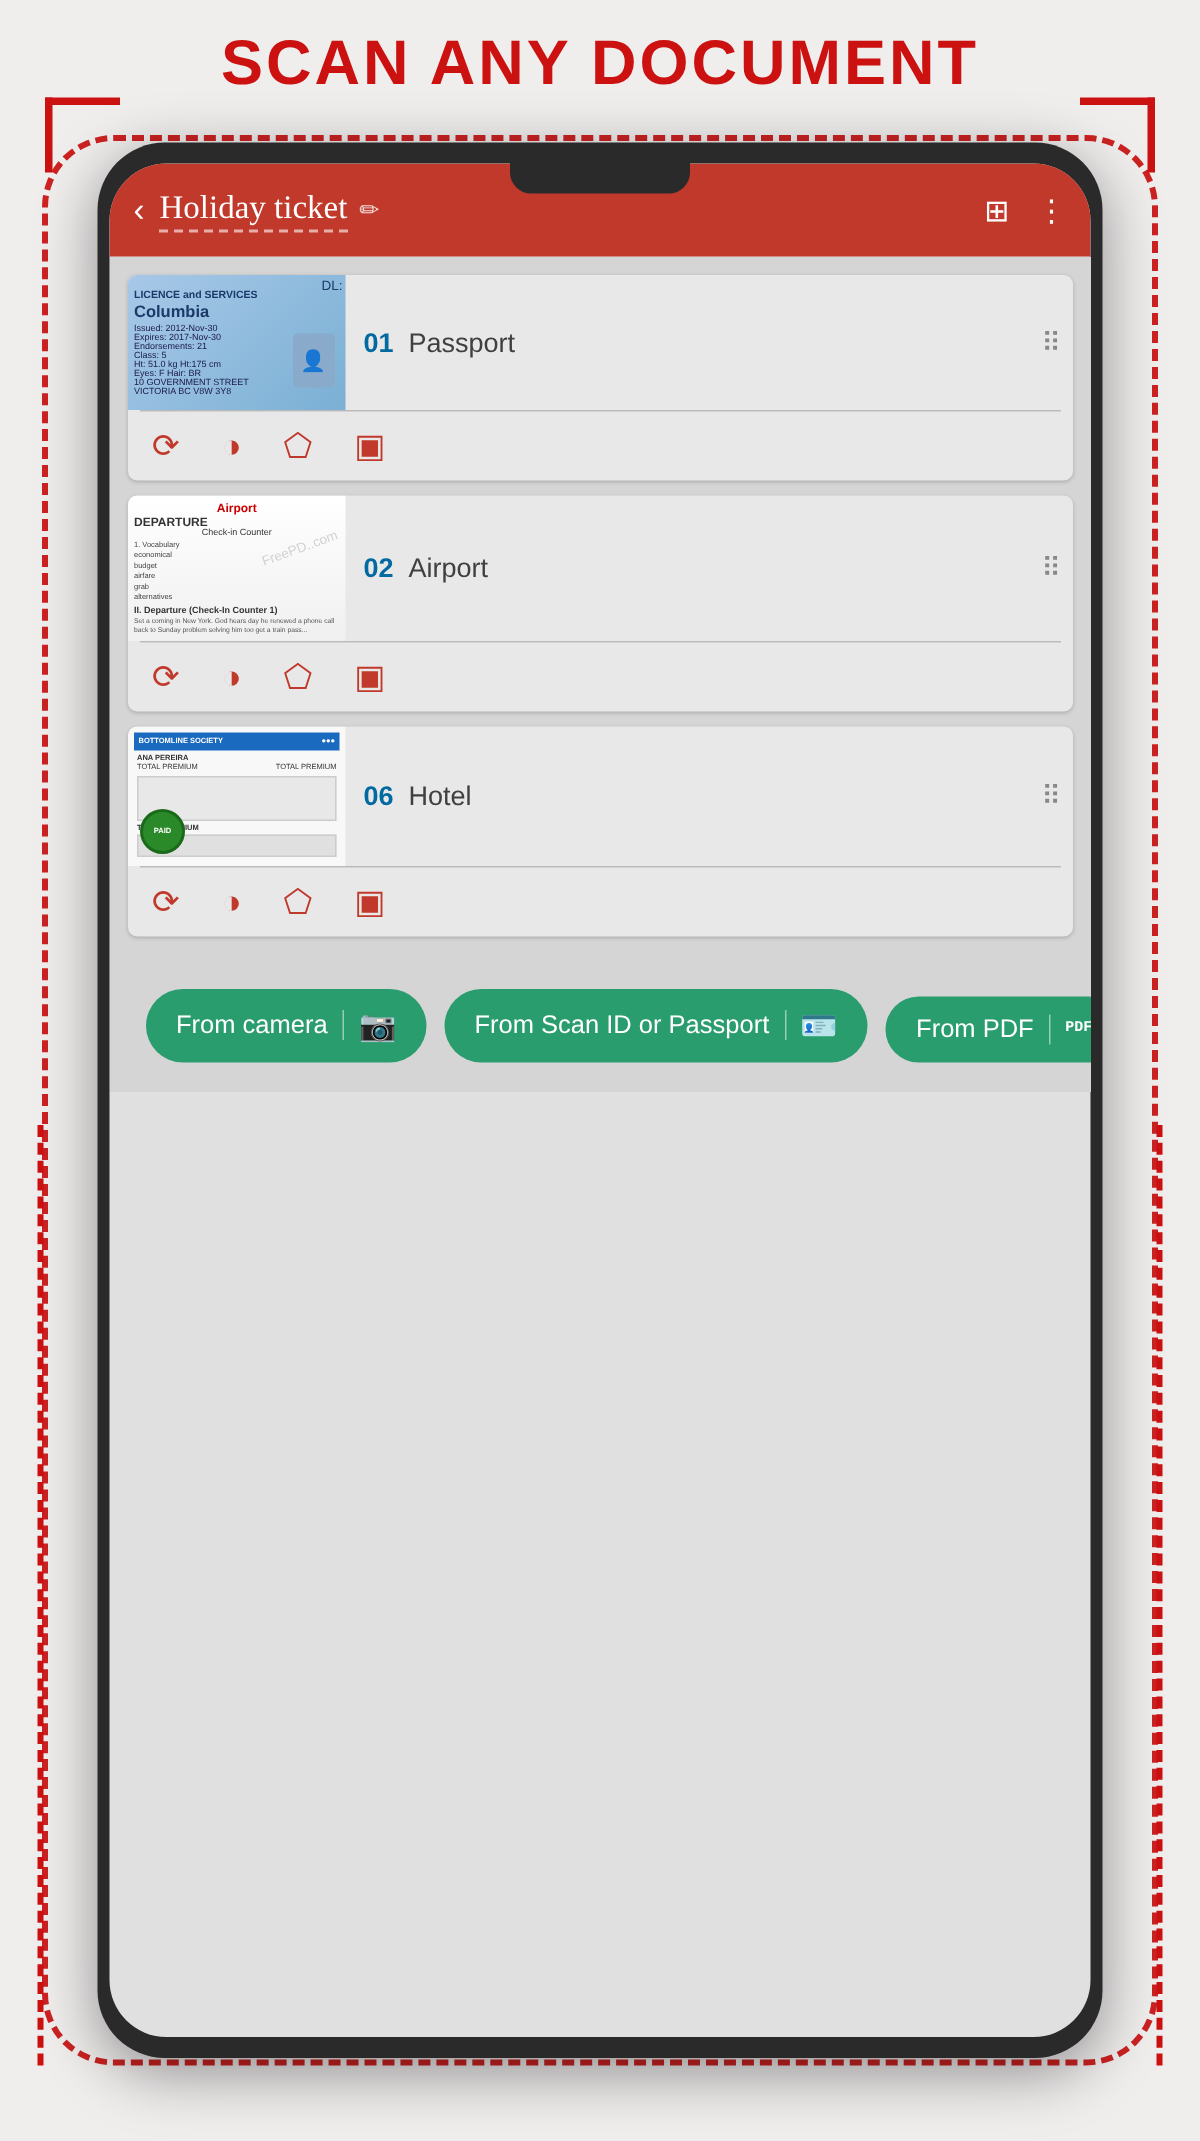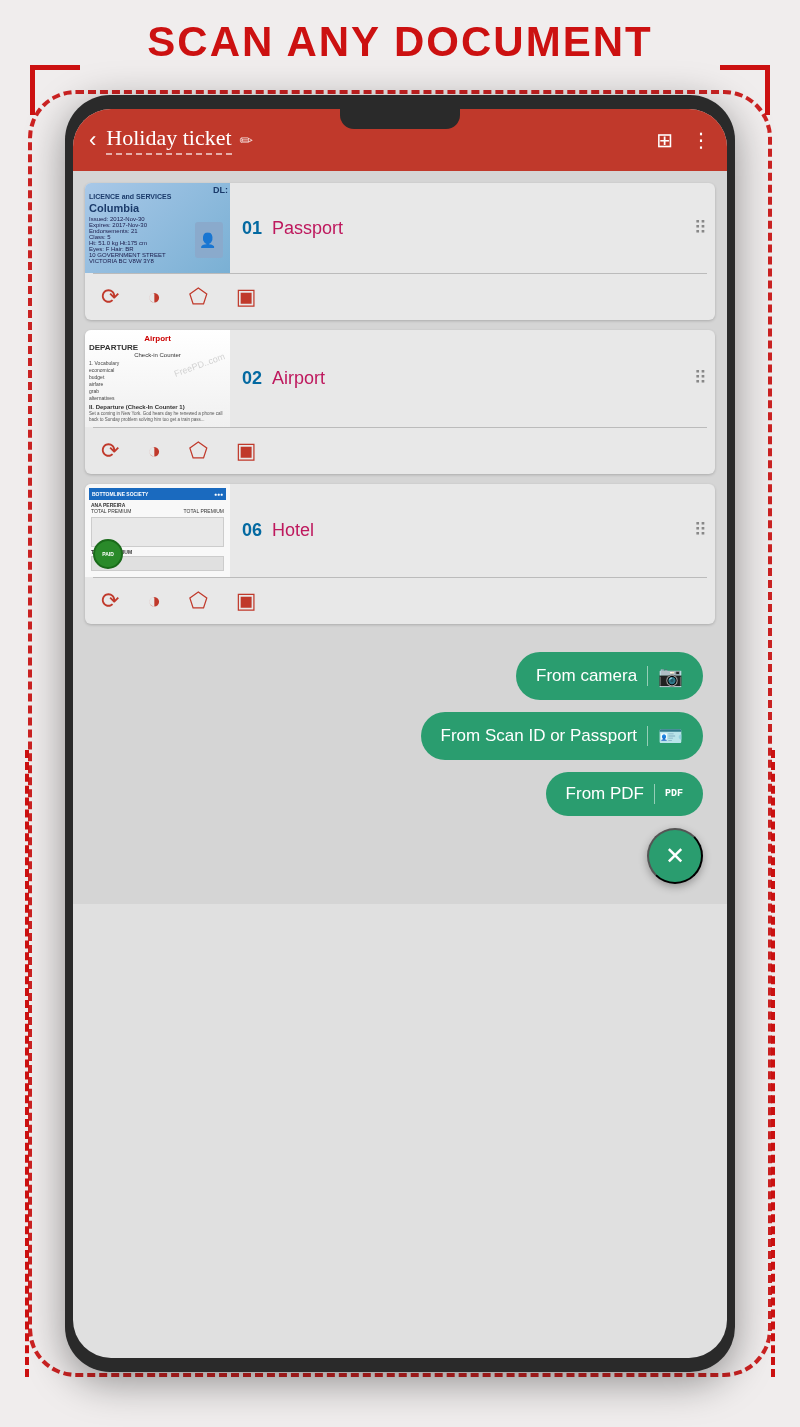--- a/index.html
+++ b/index.html
@@ -192,21 +192,21 @@
       padding: 10px 12px;
       font-size: 18px;
       color: #333;
       gap: 10px;
     }
     .doc-number {
       font-weight: bold;
       color: #0369a1;
     }
     .doc-name {
-      color: #be185d;
+      color: #404040;
     }
     .doc-drag {
       padding: 10px 8px;
       display: flex;
       align-items: center;
       color: #888;
       font-size: 18px;
     }
     .doc-divider {
       height: 1px;
@@ -246,21 +246,21 @@
       background: #f8f8f8;
       padding: 4px;
       font-size: 5px;
       color: #333;
     }
 
     
     .action-buttons {
       padding: 8px 12px;
       display: flex;
-      flex-direction: column;
+      flex-direction: row;
       align-items: flex-end;
       gap: 12px;
       margin-top: 10px;
     }
     .action-btn {
       display: flex;
       align-items: center;
       background: #2a9d6f;
       color: white;
       border: none;
@@ -355,21 +355,21 @@
                 <div>Class: 5</div>
                 <div>Ht: 51.0 kg Ht:175 cm</div>
                 <div>Eyes: F  Hair: BR</div>
                 <div>10 GOVERNMENT STREET</div>
                 <div>VICTORIA BC V8W 3Y8</div>
               </div>
               <div style="display:flex;align-items:center;justify-content:center;width:35px;">
                 <div style="width:28px;height:36px;background:#8aaacc;border-radius:3px;display:flex;align-items:center;justify-content:center;font-size:14px;">👤</div>
               </div>
             </div>
-            <div style="position:absolute;top:2px;right:2px;font-size:9px;font-weight:bold;color:#1a3a6a;padding-left:32px;">DL:</div>
+            <div style="position:absolute;top:2px;right:2px;font-size:9px;font-weight:normal;color:#1a3a6a;padding-left:32px;">DL:</div>
           </div>
           <div class="doc-info">
             <span class="doc-number">01</span>
             <span class="doc-name">Passport</span>
           </div>
           <div class="doc-drag">⠿</div>
         </div>
         <div class="doc-divider"></div>
         <div class="doc-card-actions">
           <span class="action-icon">⟳</span>

